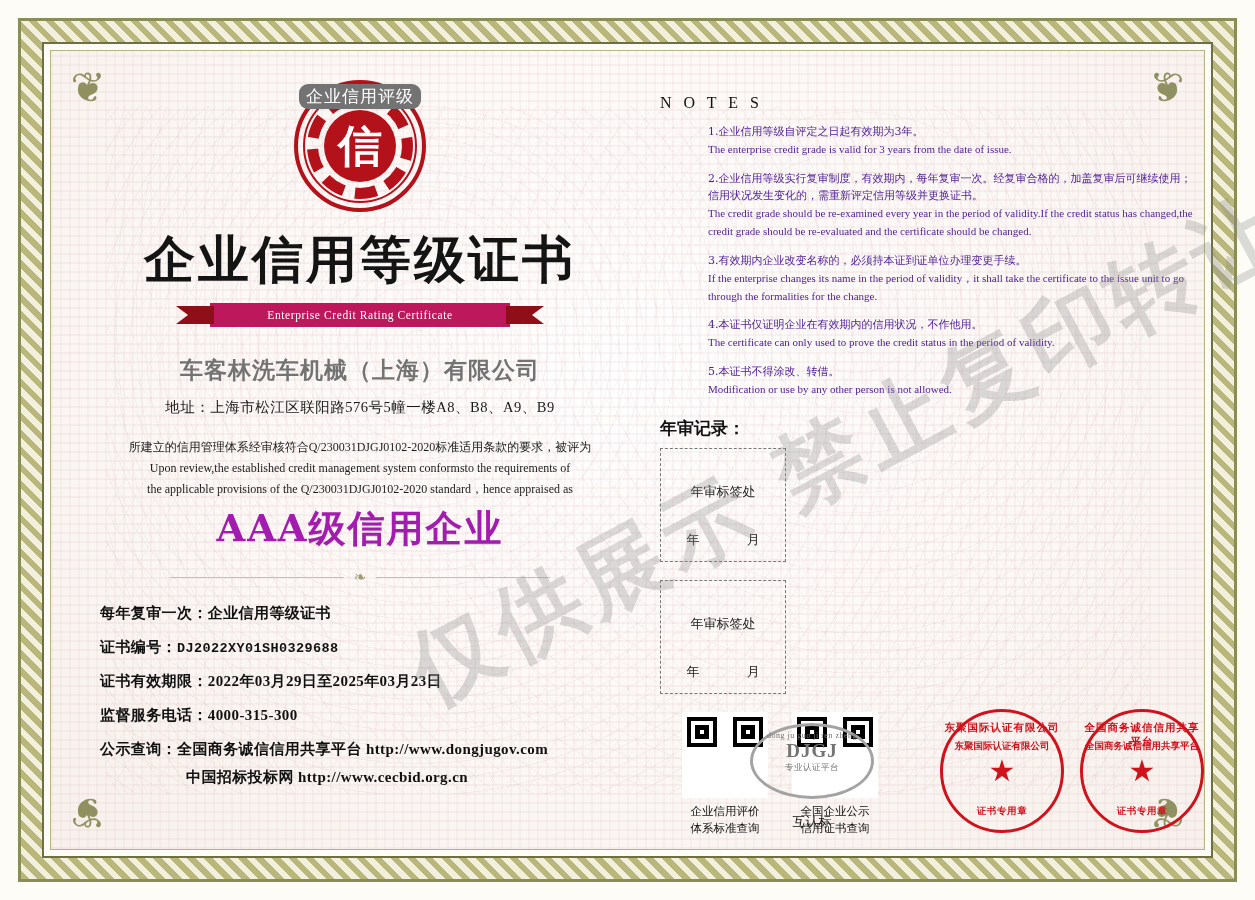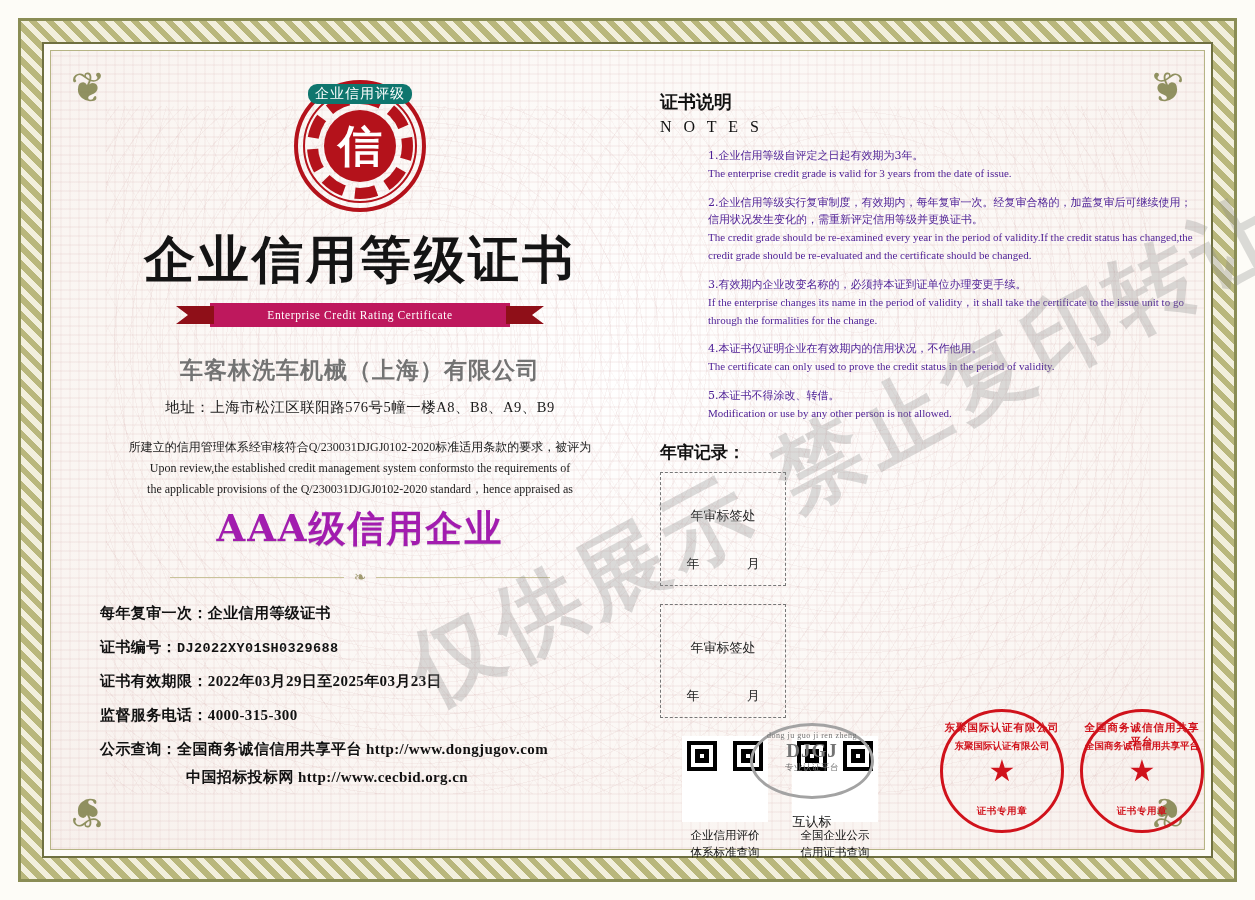--- a/index.html
+++ b/index.html
@@ -128,23 +128,23 @@
     font-weight: bold;
     line-height: 72px;
     text-align: center;
     font-family: "DejaVu Serif", serif;
   }
   .emblem-top-label {
     position: absolute;
     top: 4px;
     left: 50%;
     transform: translateX(-50%);
-    font-size: 14px;
+    font-size: 17px;
     color: #fff;
-    background: #0f766e;
+    background: #737373;
     border-radius: 9px;
     padding: 1px 7px;
     letter-spacing: 1px;
     white-space: nowrap;
   }
 
   
   .main-title {
     margin-top: 14px;
     font-size: 51px;
@@ -495,21 +495,20 @@
           <span class="label">公示查询：</span><span class="value">全国商务诚信信用共享平台  http://www.dongjugov.com</span>
         </div>
         <div class="field inline-sub">
           <span class="value">中国招标投标网  http://www.cecbid.org.cn</span>
         </div>
       </div>
     </div>
 
     <div class="right-col">
 
-      <div class="notes-title-cn">证书说明</div>
       <div class="notes-title-en">N O T E S</div>
 
       <div class="note">
         <div class="cn">1.企业信用等级自评定之日起有效期为3年。</div>
         <div class="en">The enterprise credit grade is valid for 3 years from the date of issue.</div>
       </div>
       <div class="note">
         <div class="cn">2.企业信用等级实行复审制度，有效期内，每年复审一次。经复审合格的，加盖复审后可继续使用；信用状况发生变化的，需重新评定信用等级并更换证书。</div>
         <div class="en">The credit grade should be re-examined every year in the period of validity.If the credit status has changed,the credit grade should be re-evaluated and the certificate should be  changed.</div>
       </div>

